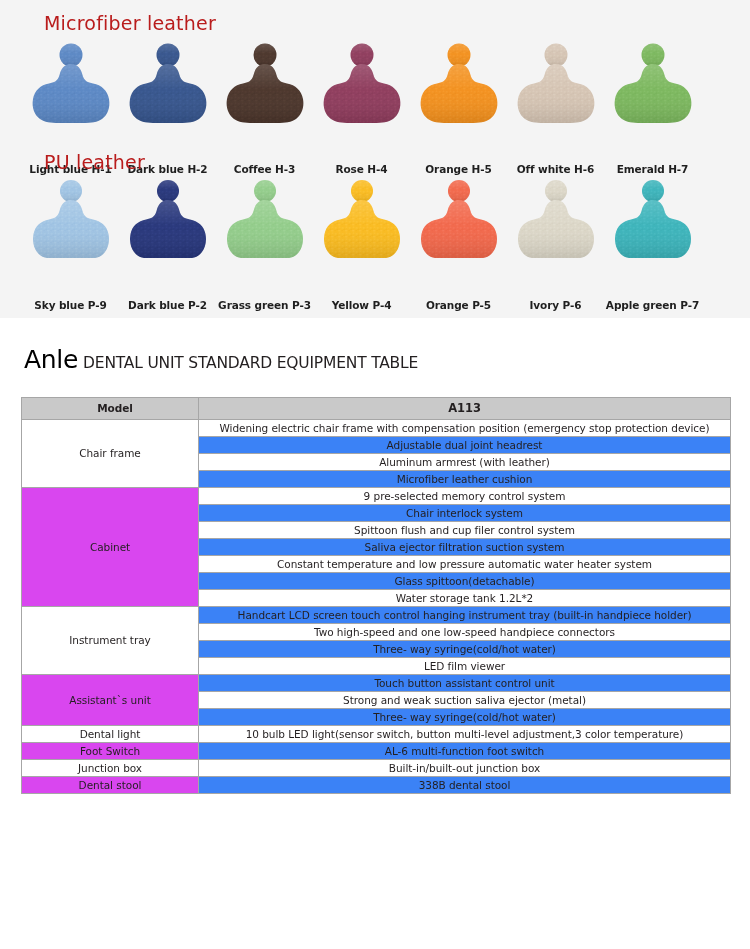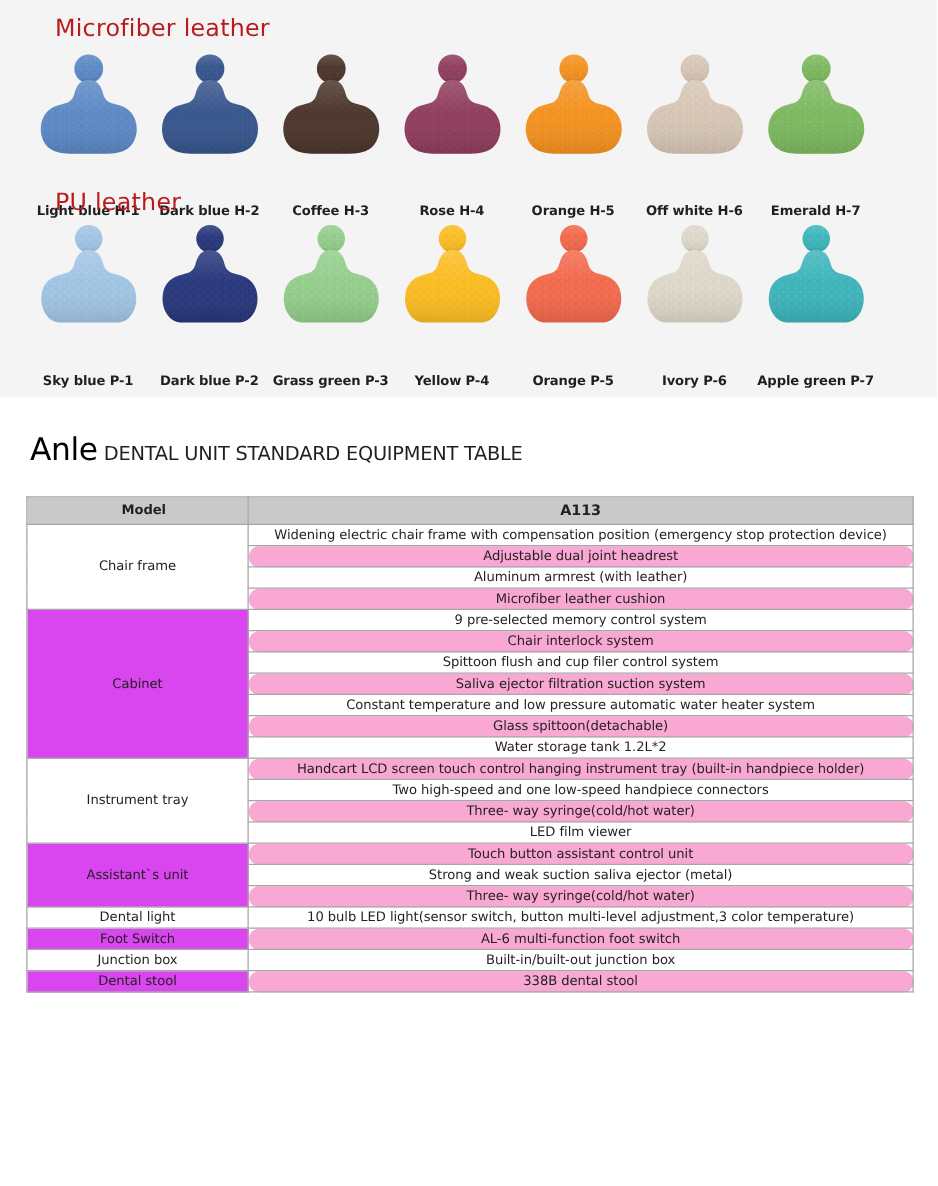--- a/index.html
+++ b/index.html
@@ -132,21 +132,21 @@
   .spec-table th {
     height: 22px;
     background: #c9c9c9;
     font-weight: 700;
     font-size: 11px;
   }
   .spec-table th.th-model { font-size: 10.5px; padding-left: 16px; }
   .spec-table th.th-model-value { font-size: 11.5px; }
 
   .spec-table td.val { height: 17px; }
-  .spec-table td.val.shade { background: #f9a8d4; border-radius: 11px; }
+  .spec-table td.val.shade { background: #3b82f6; }
   .spec-table td.val.plain { background: #ffffff; }
 
   .spec-table td.cat { font-size: 10.5px; }
   .spec-table td.cat.plain { background: #ffffff; }
   .spec-table td.cat.shade { background: #d946ef; }
 </style>
 </head>
 <body>
 
 <div id="page">
@@ -361,21 +361,21 @@
                     <stop offset="45%" stop-color="#ffffff" stop-opacity="0.02"></stop>
                     <stop offset="100%" stop-color="#000000" stop-opacity="0.10"></stop>
                   </linearGradient>
                 </defs>
                 <circle cx="42" cy="13" r="11" fill="url(#grain-pu-0)"></circle>
                 <circle cx="42" cy="13" r="11" fill="url(#shade-pu-0)"></circle>
                 <path d="M42,22 C49,22 52,27 53.5,33 C55,39 59,40.5 64,41.5 C72,43 78,48 79.5,56 C81,64 79,70 76,74 C73.5,77.5 70,79.5 66,80 L18,80 C14,79.5 10.5,77.5 8,74 C5,70 3,64 4.5,56 C6,48 12,43 20,41.5 C25,40.5 29,39 30.5,33 C32,27 35,22 42,22 Z" fill="url(#grain-pu-0)"></path>
                 <path d="M42,22 C49,22 52,27 53.5,33 C55,39 59,40.5 64,41.5 C72,43 78,48 79.5,56 C81,64 79,70 76,74 C73.5,77.5 70,79.5 66,80 L18,80 C14,79.5 10.5,77.5 8,74 C5,70 3,64 4.5,56 C6,48 12,43 20,41.5 C25,40.5 29,39 30.5,33 C32,27 35,22 42,22 Z" fill="url(#shade-pu-0)"></path>
               </svg>
             </div>
-            <div class="swatch-label">Sky blue P-1</div>
+            <div class="swatch-label">Sky blue P-9</div>
           </div>
           <div class="swatch-item">
             <div class="swatch-figure">
               <svg viewBox="0 0 84 85" width="84" height="85">
                 <defs>
                   <pattern id="grain-pu-1" width="7" height="6" patternUnits="userSpaceOnUse">
                     <rect width="7" height="6" fill="#26357a"></rect>
                     <ellipse cx="1.7" cy="1.9" rx="1.2" ry="0.7" fill="#31418a" opacity="0.55"></ellipse>
                     <ellipse cx="5.2" cy="4.75" rx="1.3" ry="0.75" fill="#31418a" opacity="0.55"></ellipse>
                     <ellipse cx="5.5" cy="1.15" rx="0.9" ry="0.55" fill="#31418a" opacity="0.55"></ellipse>

